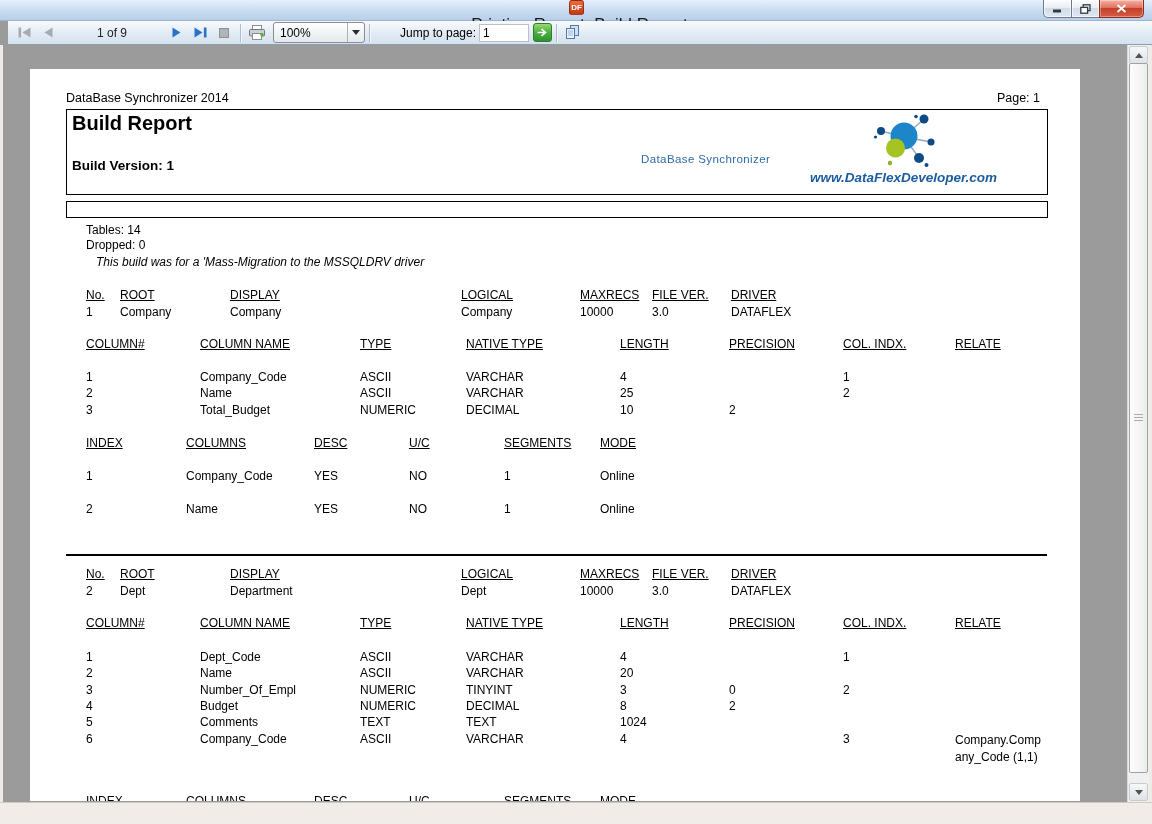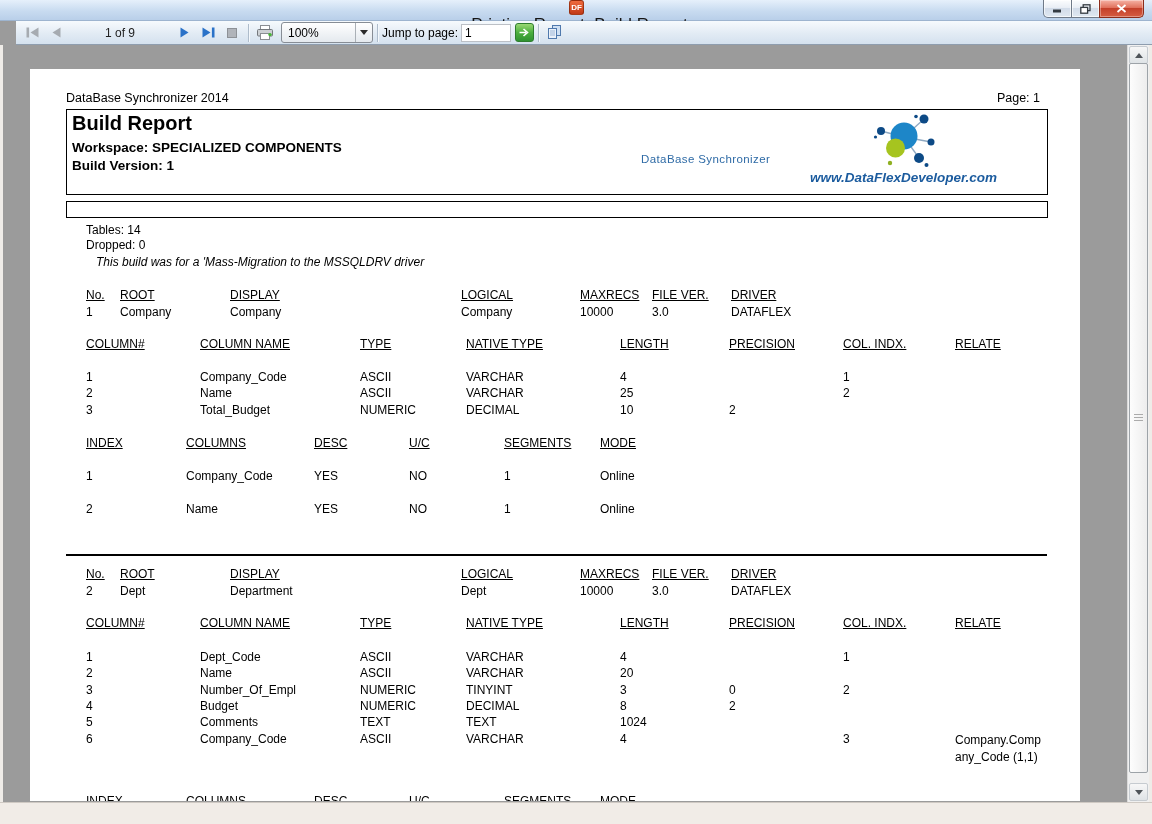--- a/index.html
+++ b/index.html
@@ -21,34 +21,34 @@
     display:flex;align-items:center;justify-content:center;
     background:linear-gradient(#fcfdfe,#e9eef5 45%,#d2dce9 50%,#dfe8f1);
     box-shadow:inset 0 0 0 1px rgba(255,255,255,.65);}
   .wbtn.min{width:29px;border-radius:0 0 0 5px;}
   .wbtn.rest{width:27px;border-left:none;border-right:none;}
   .wbtn.close{width:45px;border-radius:0 0 5px 0;border-color:#8c2c1a;
     background:linear-gradient(#f6b3a6,#e0715c 45%,#c4402a 50%,#d55c41);
     box-shadow:inset 0 0 0 1px rgba(255,255,255,.35);}
 
   
-  .toolbar{position:absolute;top:21px;left:16px;right:0;height:24px;box-sizing:border-box;
+  .toolbar{position:absolute;top:21px;left:8px;right:0;height:24px;box-sizing:border-box;
     background:linear-gradient(#f6fafd,#e2ebf4 55%,#d4e1ee);
     border-bottom:1px solid #8e9dae;display:flex;align-items:center;padding-left:4px;}
   .tbtn{width:24px;height:21px;display:flex;align-items:center;justify-content:center;flex:0 0 auto;}
   .pageind{width:104px;text-align:center;font-size:12px;color:#222;flex:0 0 auto;}
   .sep{width:1px;height:18px;background:#aebccb;box-shadow:1px 0 0 #f4f8fc;margin:0 4px;flex:0 0 auto;}
   .zoomdd{width:92px;height:21px;border:1px solid #878d95;border-radius:3px;margin-left:4px;
     background:linear-gradient(#ffffff,#e4e9ee);display:flex;align-items:center;
     font-size:12px;box-sizing:border-box;flex:0 0 auto;}
   .zoomdd .val{padding-left:6px;flex:1;}
   .ddbtn{width:16px;height:100%;border-left:1px solid #aab0b6;display:flex;align-items:center;justify-content:center;}
   .ddarrow{width:0;height:0;border-left:4px solid transparent;border-right:4px solid transparent;
     border-top:5px solid #2b2b2b;}
-  .jumplabel{font-size:12px;flex:0 0 auto;}
+  .jumplabel{font-size:12px;margin-left:26px;flex:0 0 auto;}
   .jumpinput{width:50px;height:18px;border:1px solid #bcc0c6;font-size:12px;padding:0 3px;
     margin-left:3px;font-family:inherit;box-sizing:border-box;flex:0 0 auto;}
   .gobtn{width:19px;height:19px;margin-left:4px;border:1px solid #2e7d2e;border-radius:3px;
     background:linear-gradient(#9ad874,#4caf3f 50%,#2f9230);display:flex;align-items:center;
     justify-content:center;box-sizing:border-box;flex:0 0 auto;}
 
   
   .main{position:absolute;top:45px;left:0;width:1152px;height:757px;background:#9b9b9b;
     border-left:3px solid #efece8;border-right:3px solid #efece8;box-sizing:border-box;}
   .statusbar{position:absolute;bottom:0;left:0;right:0;height:22px;background:#f1ece7;
@@ -193,21 +193,20 @@
   </div>
 
   <div class="main">
     <div class="page">
 
       <span class="abs appline">DataBase Synchronizer 2014</span>
       <span class="abs pagelabel">Page: 1</span>
 
       <div class="abs hdrbox">
         <div class="br-title">Build Report</div>
-        <div class="br-ws">Workspace: SPECIALIZED COMPONENTS</div>
         <div class="br-bv">Build Version: 1</div>
         <div class="logosub">DataBase Synchronizer</div>
         <svg class="molecule" width="66" height="62" viewBox="0 0 66 62">
           <g stroke="#8fa9c2" stroke-width="1.3" fill="none">
             <line x1="31" y1="27" x2="51" y2="9"></line>
             <line x1="31" y1="27" x2="58" y2="32"></line>
             <line x1="31" y1="27" x2="46" y2="48"></line>
             <line x1="31" y1="27" x2="8" y2="21"></line>
           </g>
           <circle cx="31" cy="26" r="13.5" fill="#1d86c8"></circle>

